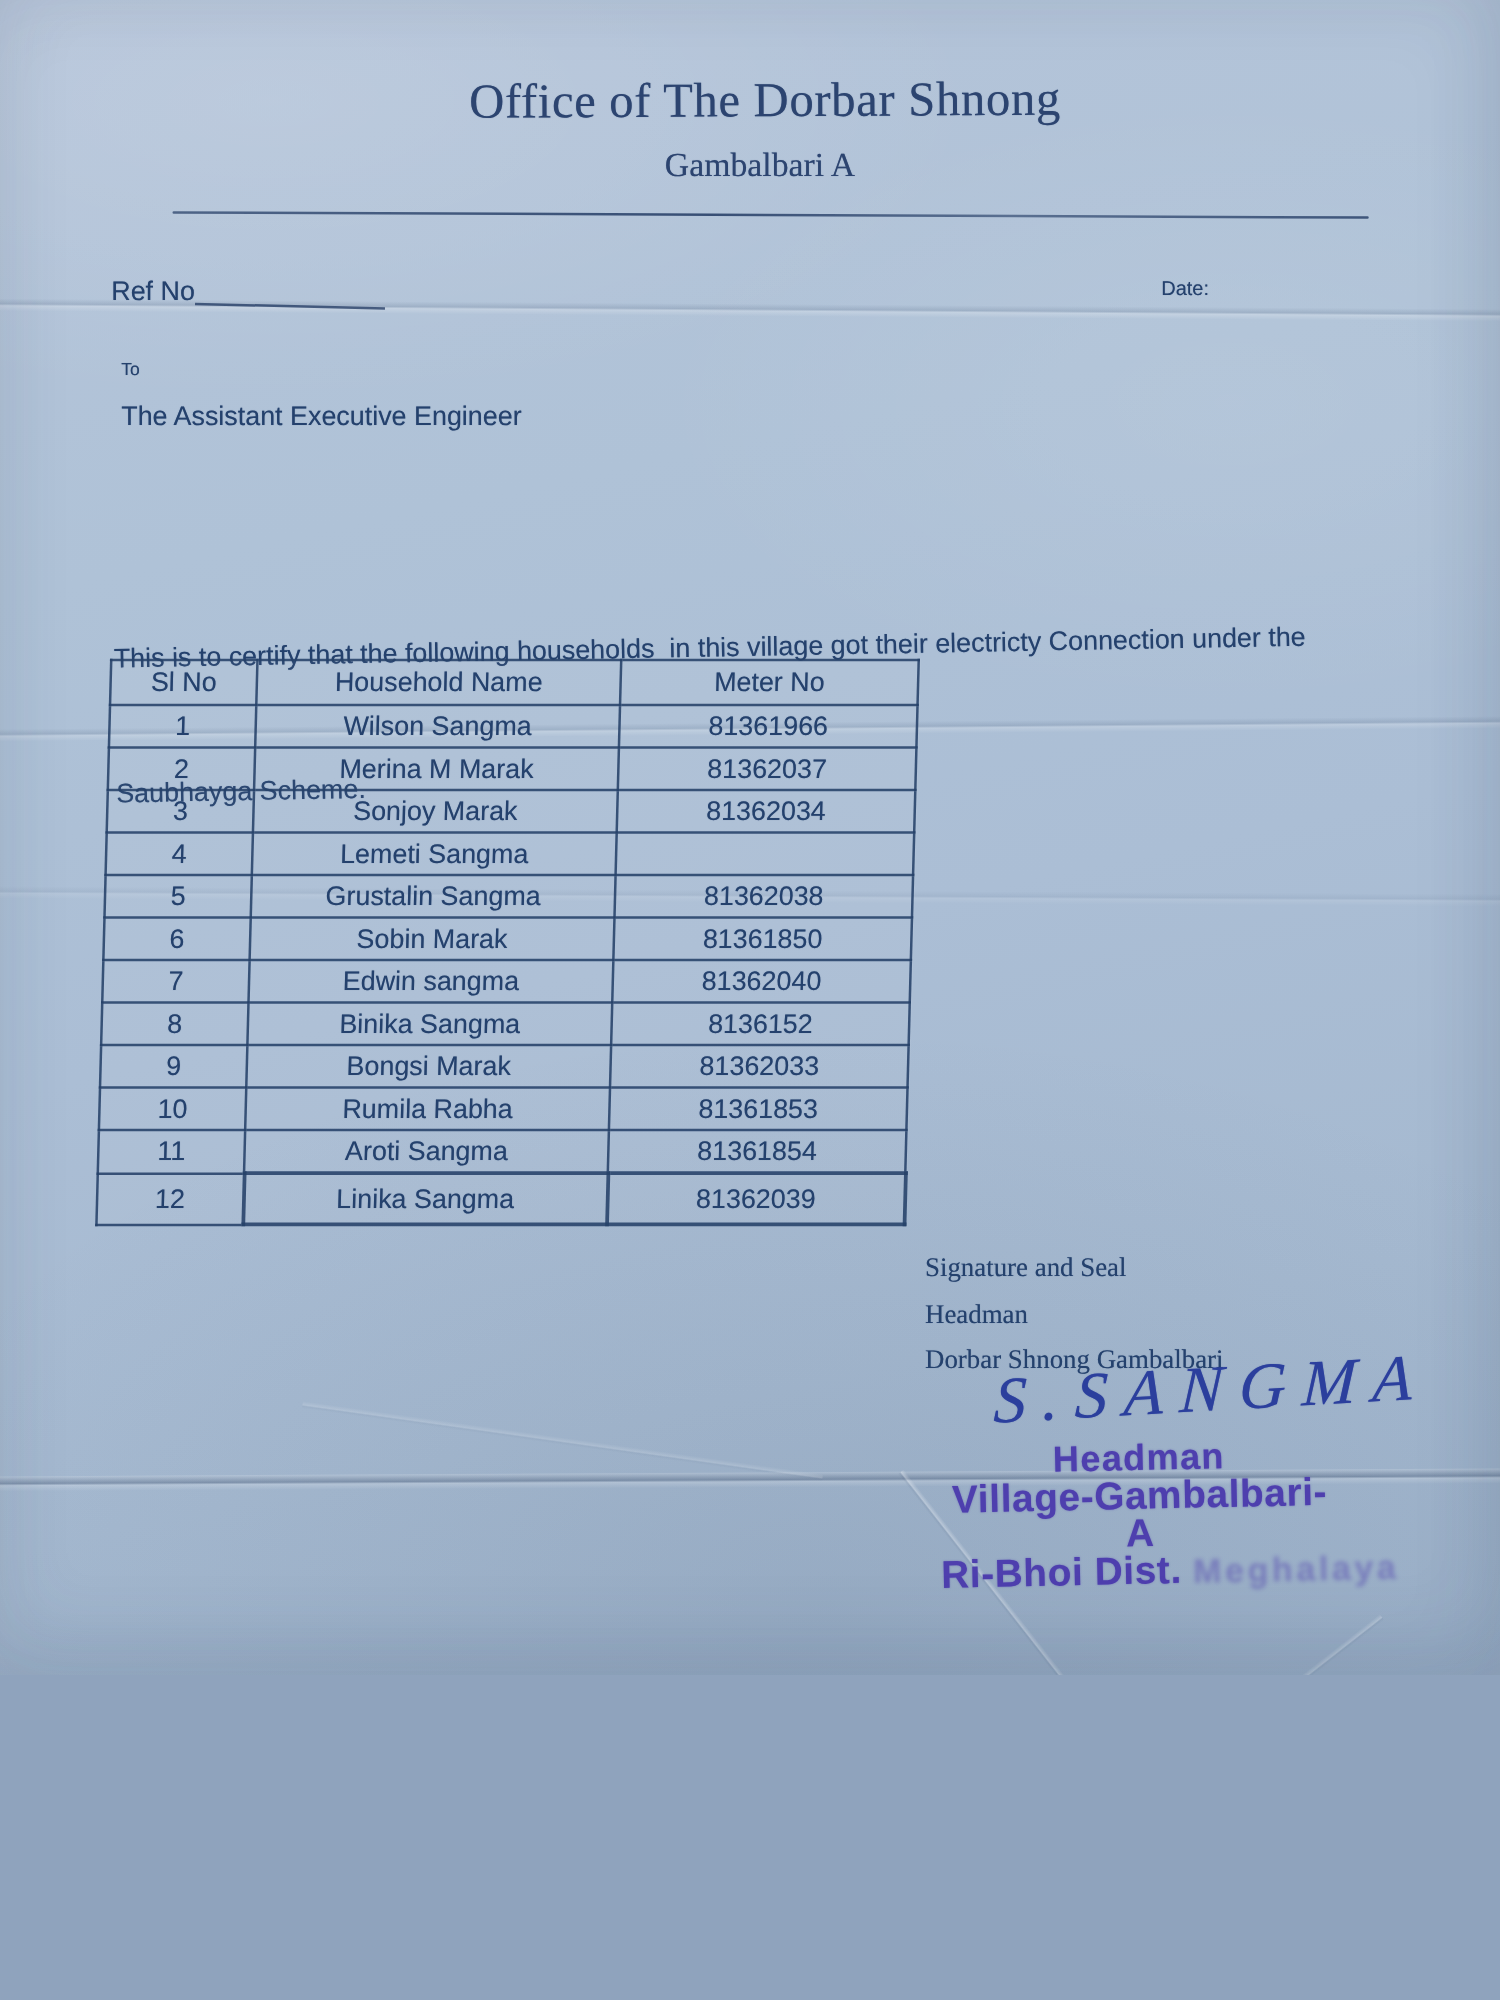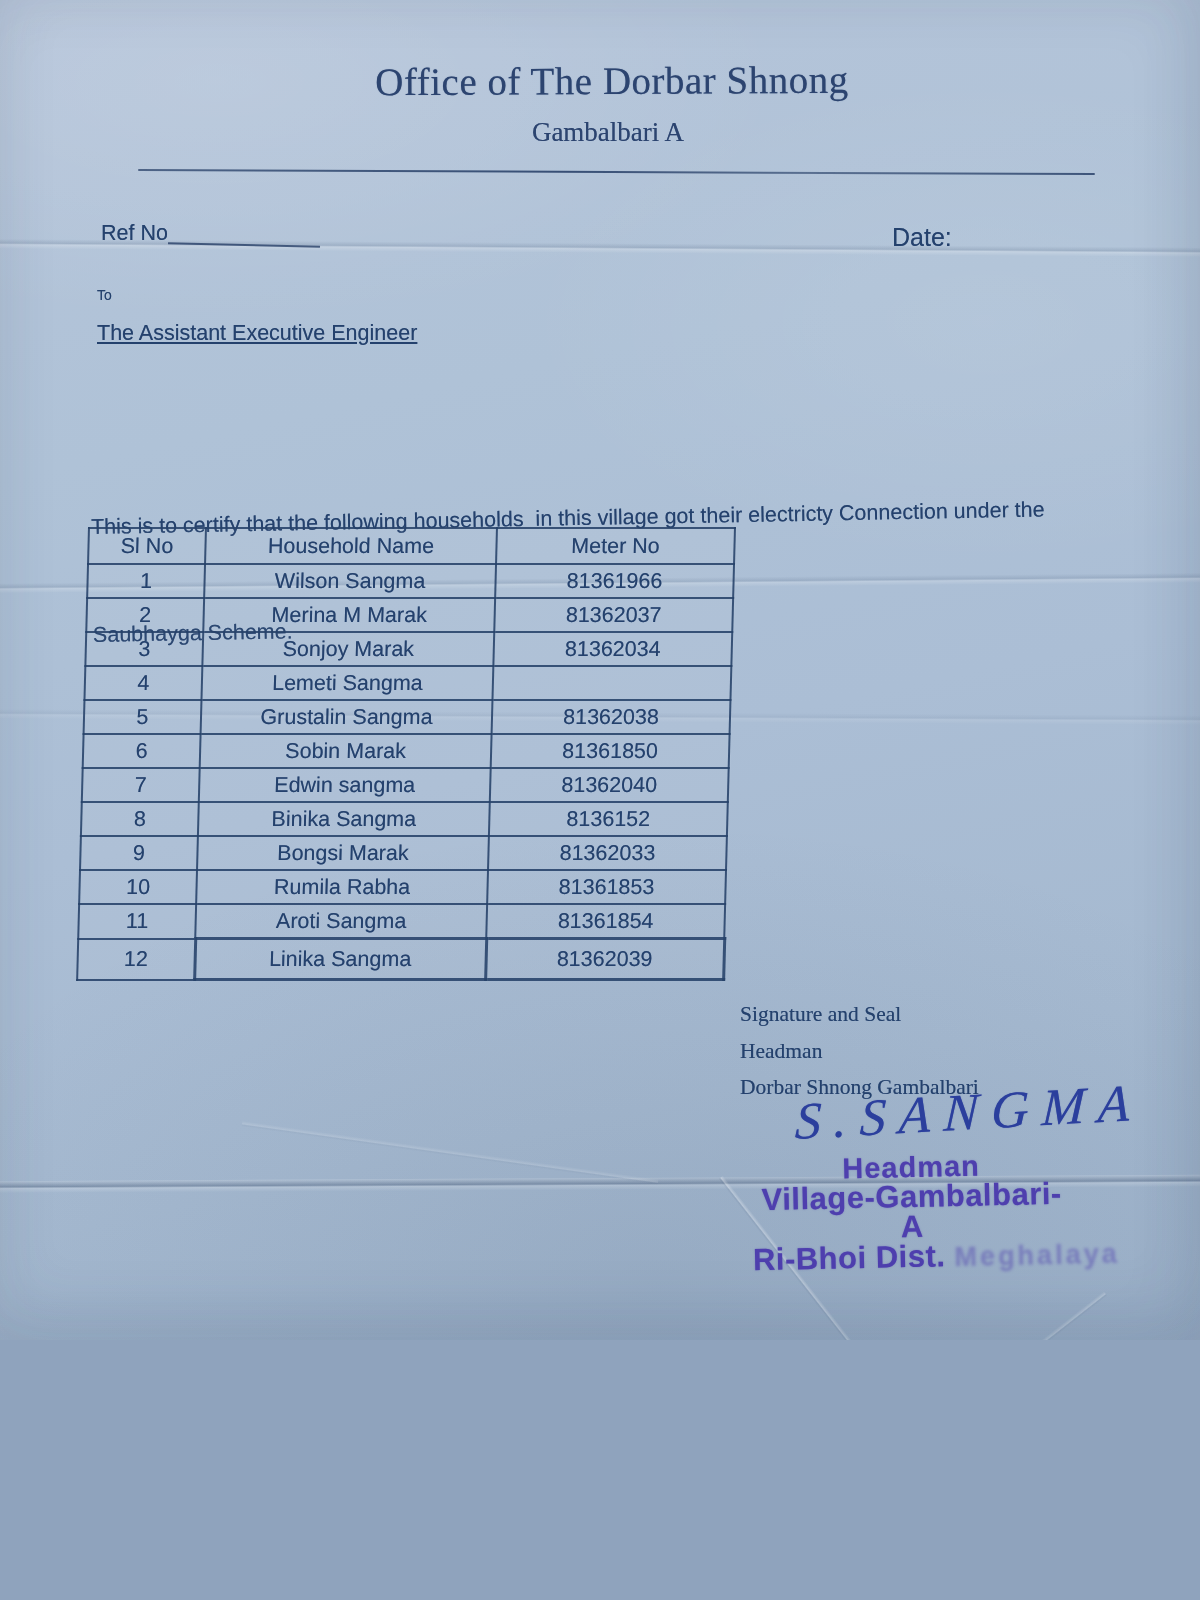--- a/index.html
+++ b/index.html
@@ -32,26 +32,26 @@
     font-family:"Liberation Serif",serif;font-size:27px;
     color:#2c4470;text-shadow:0 0 0.6px rgba(44,68,112,0.6);
     transform:translateX(8px);
   }
   .rule{
     left:138px;top:171px;width:957px;height:2px;
     background:linear-gradient(to right,rgba(42,66,106,0.75),rgba(42,66,106,0.9) 45%,rgba(42,66,106,0.65) 70%,rgba(42,66,106,0.85));
     transform:rotate(0.25deg);border-radius:2px;
   }
 
-  .refrow{left:101px;top:221px;font-size:21.5px;}
+  .refrow{left:89px;top:221px;font-size:21.5px;}
   .refline{display:inline-block;width:152px;border-bottom:2px solid rgba(40,64,104,0.8);transform:translateY(6px) rotate(1.4deg);}
-  .date{left:892px;top:223px;font-size:25px;}
+  .date{left:929px;top:223px;font-size:16px;}
 
   .salutation{left:97px;top:287px;font-size:14px;}
-  .addr{left:97px;top:317px;font-size:21.5px;line-height:32.5px;text-decoration:underline;}
+  .addr{left:97px;top:317px;font-size:21.5px;line-height:32.5px;}
   .para{
     left:92px;top:437px;width:1030px;font-size:21.5px;line-height:36px;
     transform:rotate(-1.05deg);transform-origin:left center;white-space:pre-wrap;
   }
 
   .tablewrap{left:88px;top:527px;transform:skewX(-1.5deg);transform-origin:top left;}
   table{border-collapse:collapse;table-layout:fixed;background:rgba(255,255,255,0.04);}
   th,td{
     border:2px solid rgba(38,65,105,0.88);
     font-size:21.5px;font-weight:normal;text-align:center;

